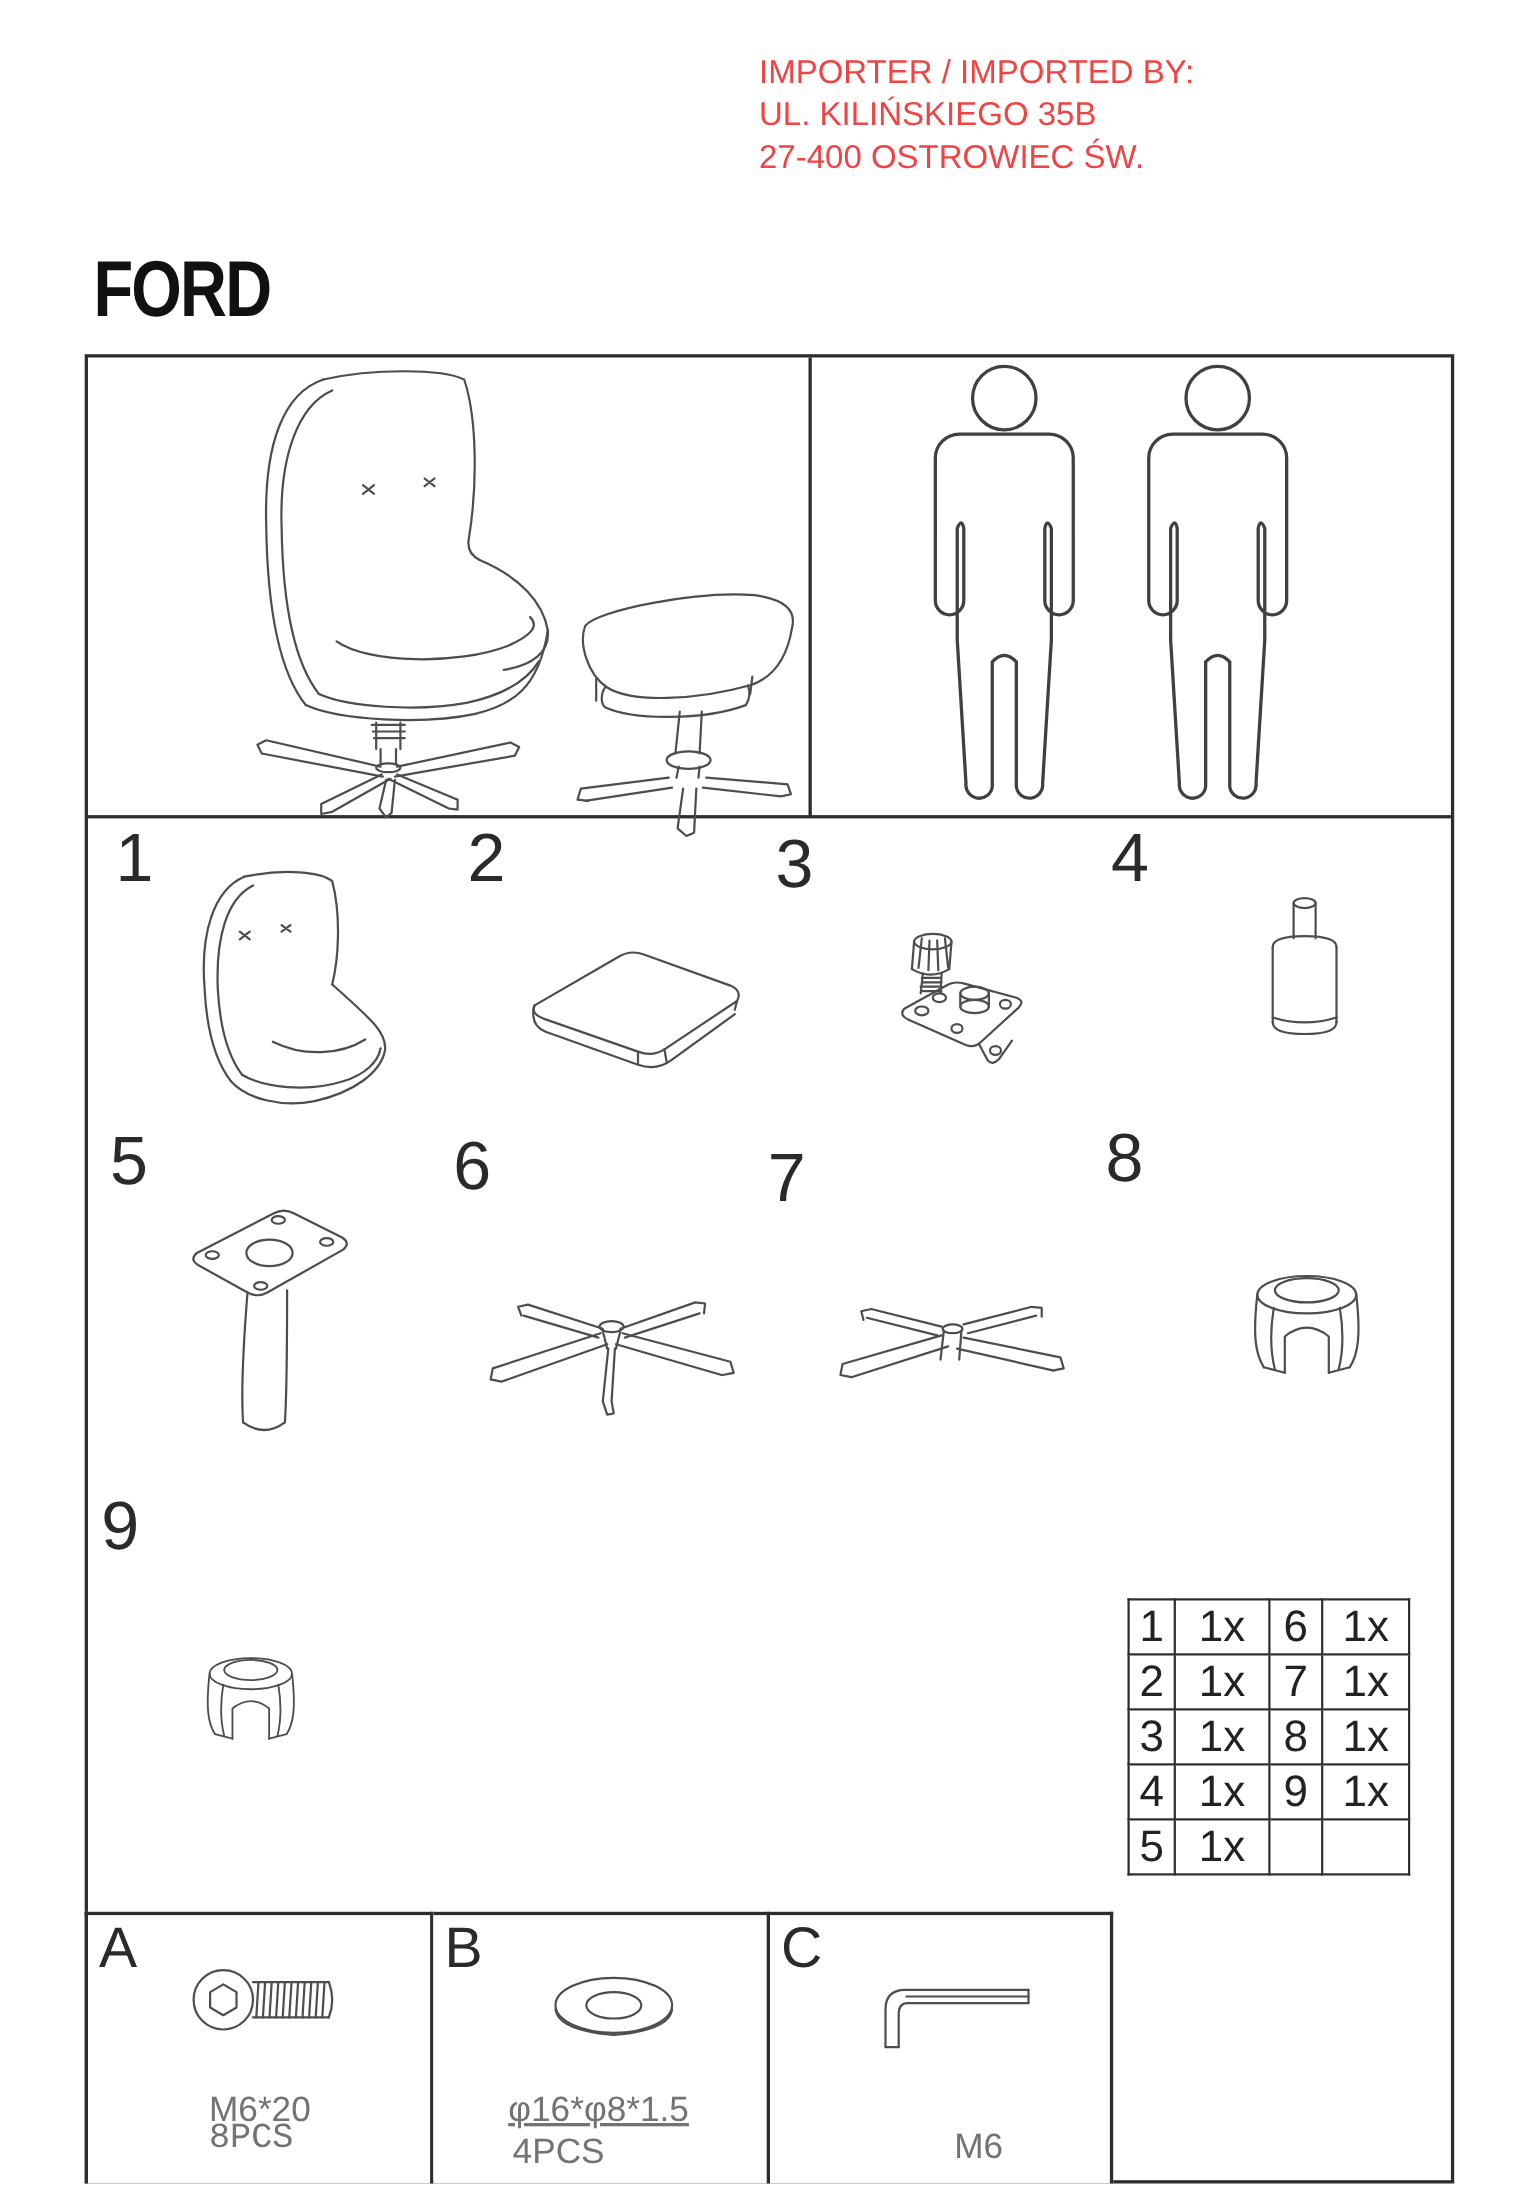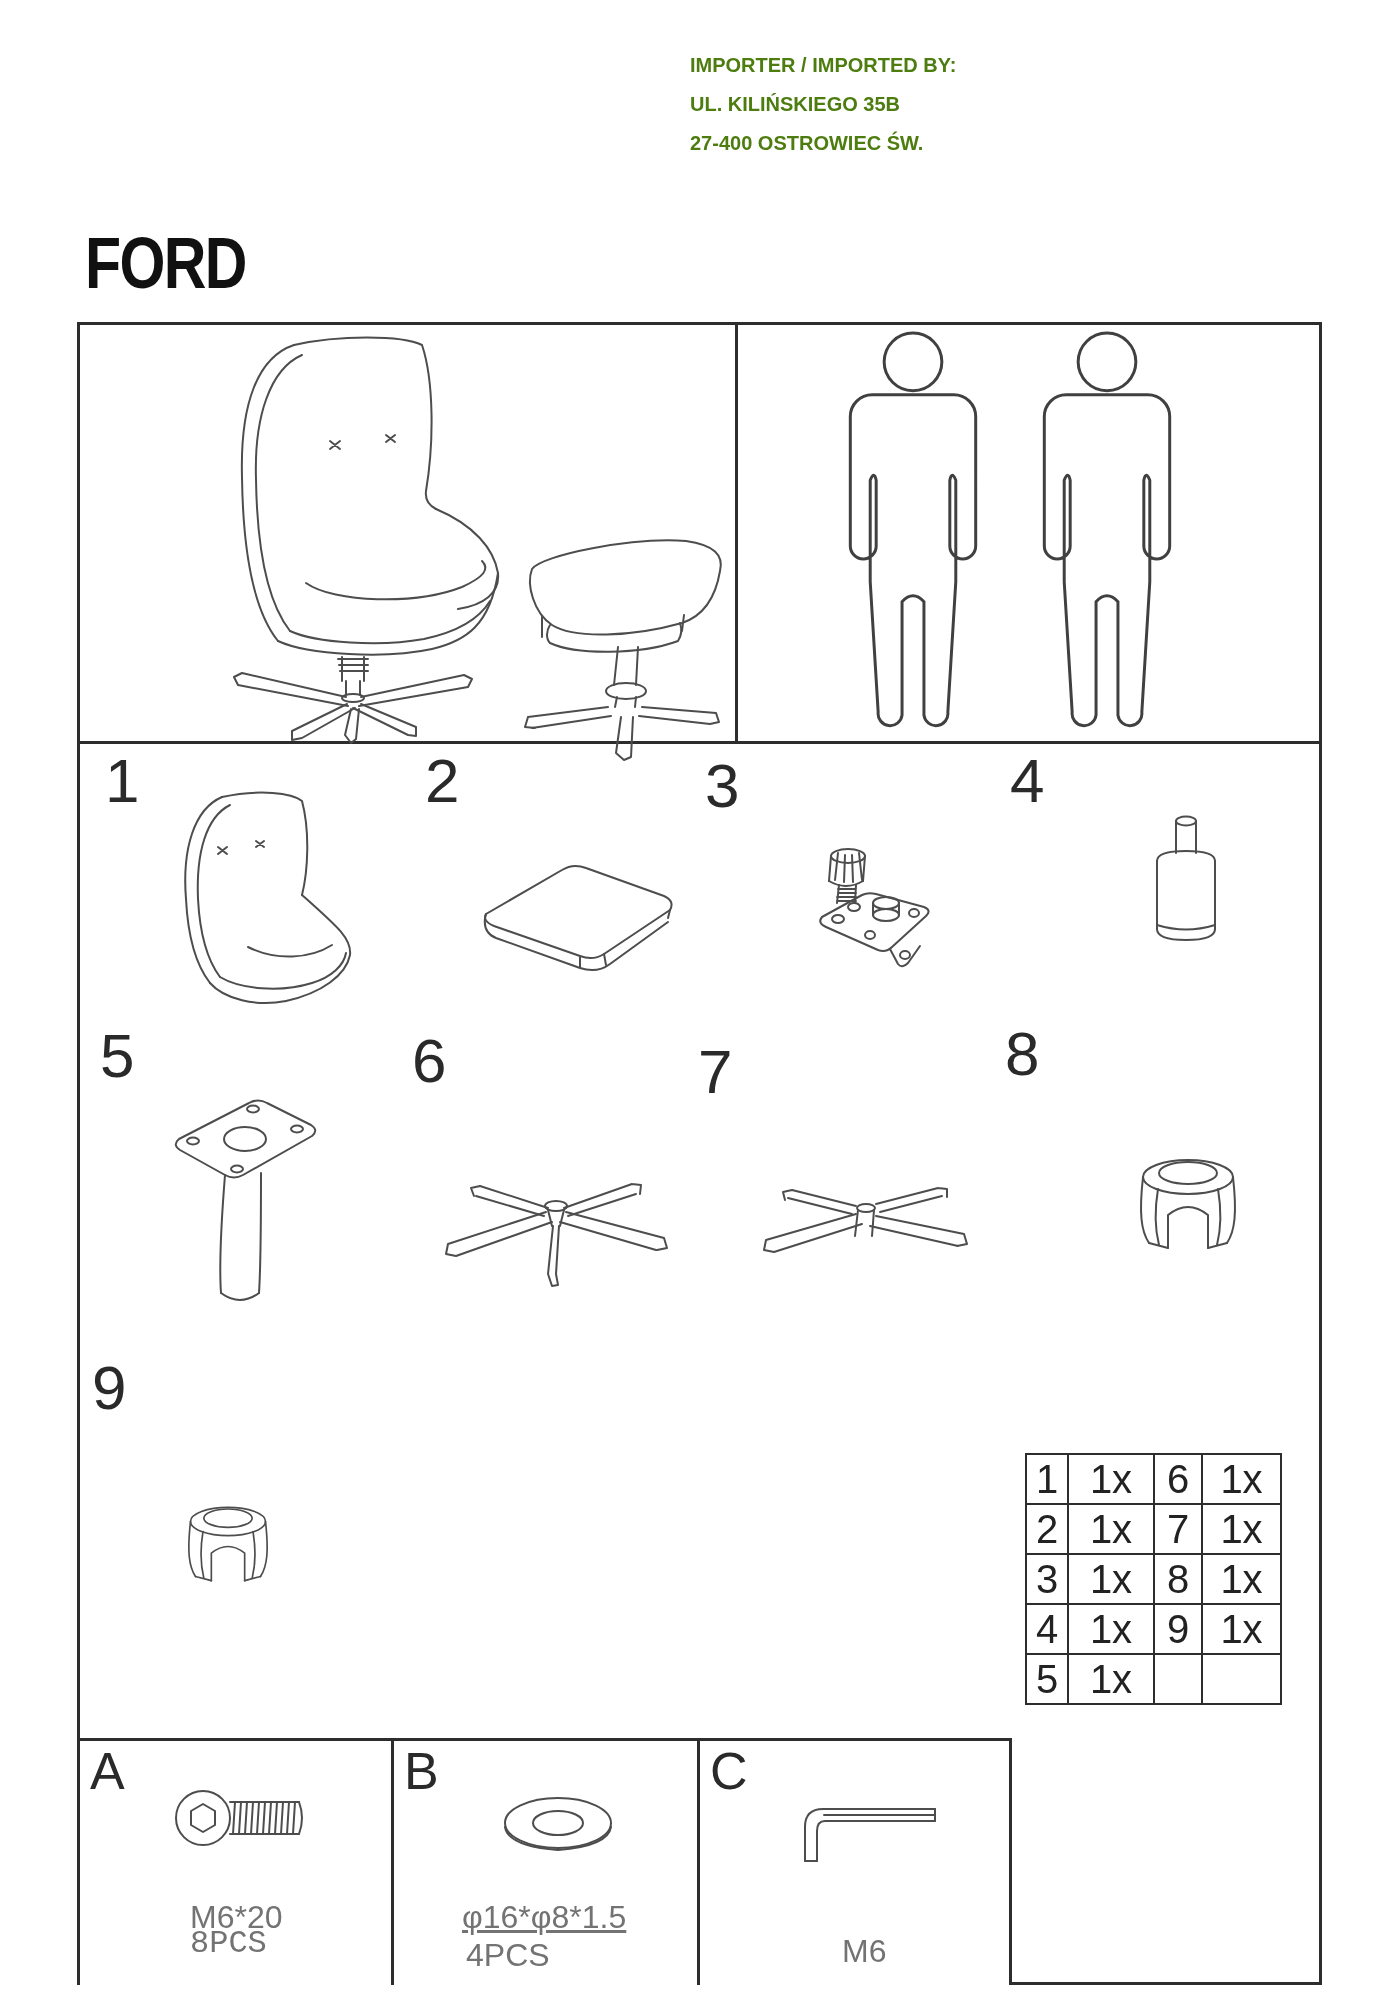--- a/index.html
+++ b/index.html
@@ -1,21 +1,21 @@
 <!DOCTYPE html>
 <html><head>
 <meta charset="utf-8">
 <style>
   html,body{margin:0;padding:0;background:#fff;}
   body{width:1381px;height:2000px;position:relative;overflow:hidden;
        font-family:"Liberation Sans",sans-serif;color:#1d1d1d;}
   #product-title{position:absolute;left:85px;top:222px;font-size:72px;font-weight:800;
       letter-spacing:-2px;transform:scaleX(.82);transform-origin:left top;margin:0;color:#111;}
-  #importer{position:absolute;left:690px;top:46px;font-size:20px;font-weight:700;
-      line-height:39px;color:#4d7c0f;white-space:nowrap;}
+  #importer{position:absolute;left:690px;top:46px;font-size:30px;font-weight:400;
+      line-height:39px;color:#ef4444;white-space:nowrap;}
   #content{position:absolute;left:77px;top:322px;width:1245px;height:1663px;
       border:3px solid #2d2d2d;box-sizing:border-box;}
   .hline,.vline{position:absolute;background:#2d2d2d;}
   .plabel{position:absolute;font-size:62px;font-weight:400;color:#2a2a2a;line-height:1;}
   svg{position:absolute;overflow:visible;}
   .stroke{stroke:#4d4d4d;fill:none;stroke-width:2;stroke-linecap:round;stroke-linejoin:round;}
   
   #qty-table{position:absolute;left:945px;top:1128px;border-collapse:collapse;}
   #qty-table td{border:2px solid #2d2d2d;text-align:center;font-size:40px;color:#222;
       height:48px;padding:0;}
@@ -272,16 +272,16 @@
   <div id="hw-c" class="hwbox">
     <span class="hwletter">C</span>
     <svg style="left:89px;top:60px;" width="152" height="68" viewBox="0 0 152 68">
       <g class="stroke">
         <path d="M146,8 H34 Q16,8 16,26 V60"></path>
         <path d="M146,20 H36 Q28,20 28,30 V60"></path>
         <path d="M146,8 V20 M16,60 H28"></path>
         <path d="M146,14 H35"></path>
       </g>
     </svg>
-    <span class="hwspec" style="left:142px;top:192px;width:70px;text-align:left;">M6</span>
+    <span class="hwspec" style="left:142px;top:192px;width:70px;text-align:right;">M6</span>
   </div>
 
 </div>
 
 </body></html>

